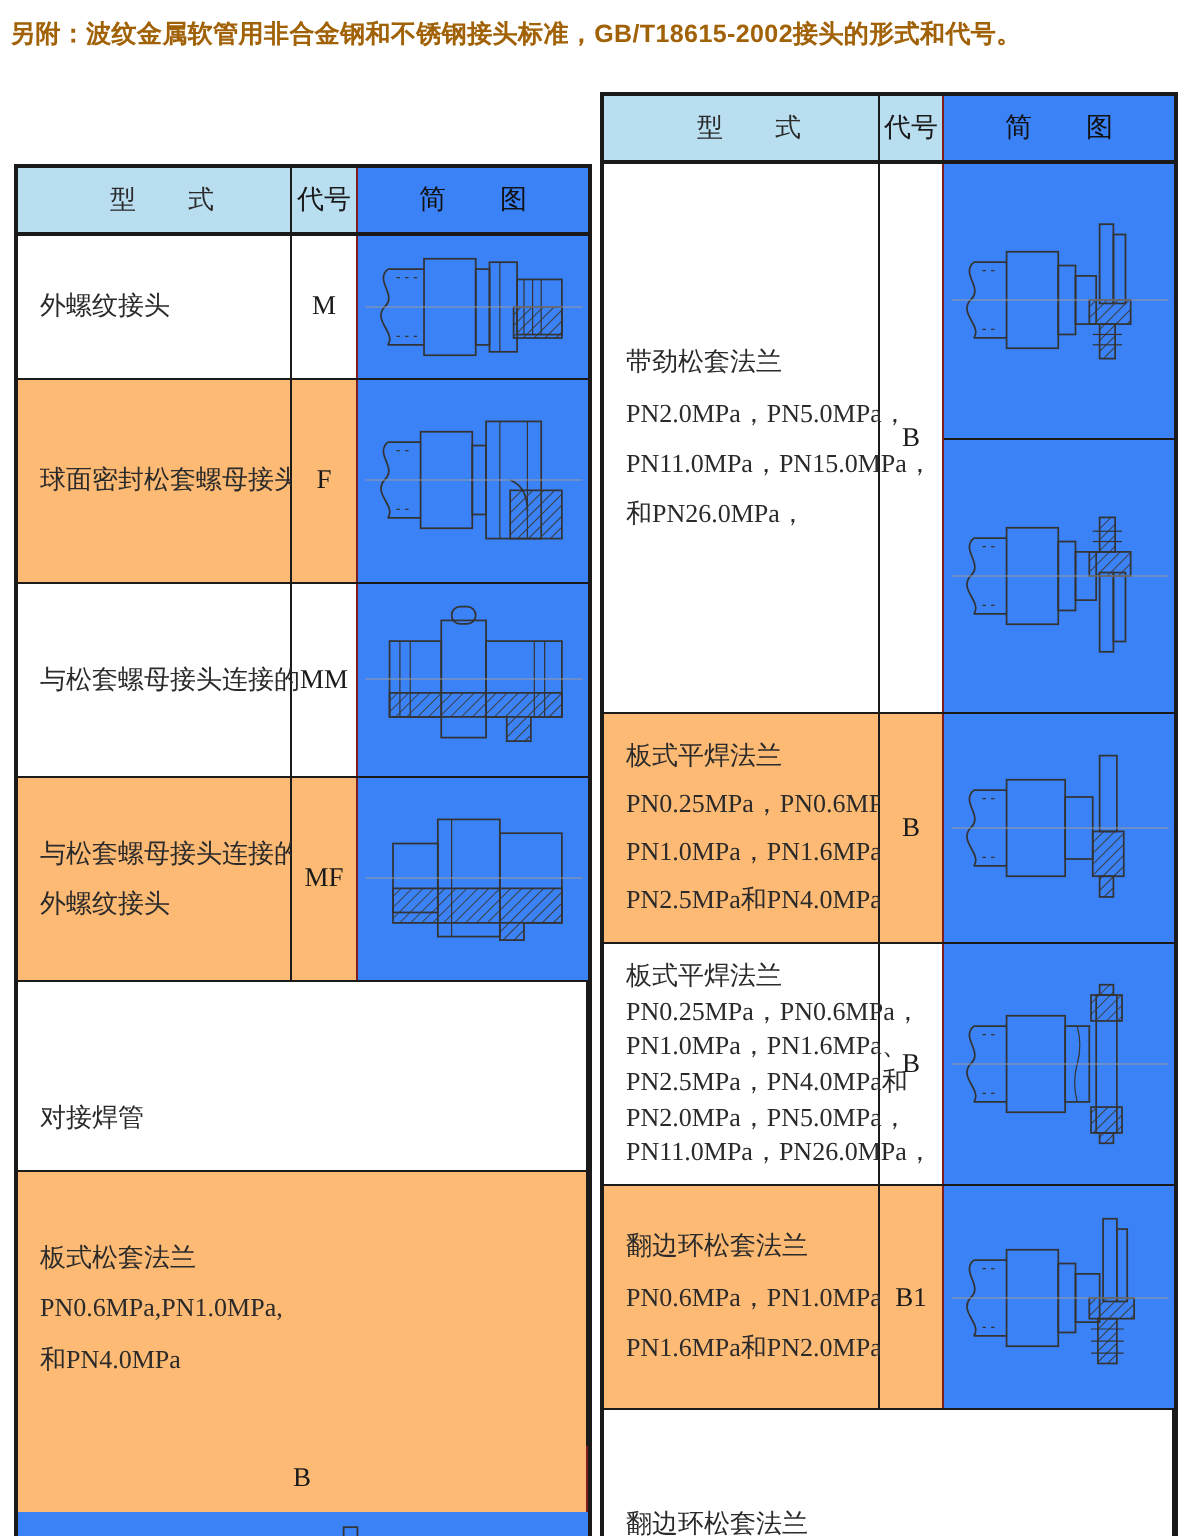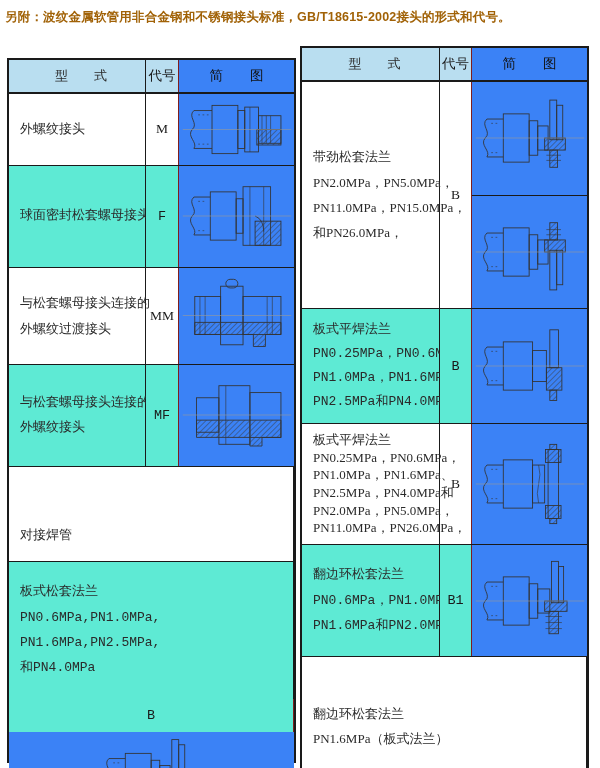--- a/index.html
+++ b/index.html
@@ -26,21 +26,21 @@
   .cell{min-width:0;}
   .type{flex:0 0 137px;border-right:1px solid #1a1a1a;padding:6px 3px 6px 11px;
         display:flex;flex-direction:column;justify-content:center;font-size:13px;color:#2a2a2a;}
   .code{flex:0 0 33px;border-right:1px solid #7f1d1d;display:flex;align-items:center;justify-content:center;
         font-size:13.5px;color:#1a1a1a;}
   .right .type{flex:0 0 138px;}
   .right .code{flex:0 0 32px;}
   .diag{flex:1;display:flex;flex-direction:column;background:#3b82f6;}
   .dsub{flex:1;display:flex;align-items:center;justify-content:center;overflow:hidden;}
   .dsub + .dsub{border-top:1px solid #1a1a1a;}
-  .row.hl .type,.row.hl .code{background:#5eead4;font-family:Liberation Mono, monospace;}
+  .row.hl .type,.row.hl .code{background:#fdba74;}
   .type-line{white-space:nowrap;}
 </style>
 </head>
 <body>
 
 <svg width="0" height="0" style="position:absolute" aria-hidden="true">
   <defs>
     <pattern id="hatch45" width="4.5" height="4.5" patternUnits="userSpaceOnUse" patternTransform="rotate(45)">
       <line x1="0" y1="0" x2="0" y2="4.5" stroke="#3a3a3a" stroke-width="1.1"></line>
     </pattern>
@@ -110,21 +110,20 @@
                   <rect x="86" y="54" width="30" height="28" fill="url(#hatch45)"></rect>
                   <line x1="2" y1="48" x2="128" y2="48" stroke="#999" stroke-width="0.7"></line>
                 </g>
               </svg>
             </div>
           </div>
         </div>
         <div class="row" style="height: 97px;">
           <div class="cell type" style="line-height: 1.95;">
             <div class="type-line">与松套螺母接头连接的</div>
-            <div class="type-line">外螺纹过渡接头</div>
           </div>
           <div class="cell code">MM</div>
           <div class="cell diag">
             <div class="dsub">
               <svg viewBox="0 0 130 96" width="112" height="89" preserveAspectRatio="xMidYMid meet">
                 <g fill="none" stroke="#333" stroke-width="1">
                   <rect x="16" y="26" width="30" height="44"></rect>
                   <line x1="22" y1="26" x2="22" y2="70" stroke-width="0.7"></line>
                   <line x1="28" y1="26" x2="28" y2="70" stroke-width="0.7"></line>
                   <rect x="46" y="14" width="26" height="68"></rect>
@@ -184,21 +183,20 @@
                   <line x1="2" y1="48" x2="128" y2="48" stroke="#999" stroke-width="0.7"></line>
                 </g>
               </svg>
             </div>
           </div>
         </div>
         <div class="row hl" style="height: 199px;">
           <div class="cell type" style="line-height: 1.95;">
             <div class="type-line">板式松套法兰</div>
             <div class="type-line">PN0.6MPa,PN1.0MPa,</div>
-            <div class="type-line">PN1.6MPa,PN2.5MPa,</div>
             <div class="type-line">和PN4.0MPa</div>
           </div>
           <div class="cell code">B</div>
           <div class="cell diag">
             <div class="dsub">
               <svg viewBox="0 0 130 96" width="112" height="91" preserveAspectRatio="xMidYMid meet">
                 <g fill="none" stroke="#333" stroke-width="1">
                   <path d="M15 26 C7 33 21 41 13 48 C6 56 20 63 15 70"></path>
                   <line x1="15" y1="26" x2="34" y2="26"></line>
                   <line x1="15" y1="70" x2="34" y2="70"></line>
@@ -243,21 +241,21 @@
       </div>
   </div>
 
   <div class="half right">
     <div class="hrow">
       <div class="hcell type">型　　式</div>
       <div class="hcell code">代号</div>
       <div class="hcell diag">简　　图</div>
     </div>
     <div id="right-body">
-        <div class="row" style="height: 227px;">
+        <div class="row" style="height: 275px;">
           <div class="cell type" style="line-height: 1.95;">
             <div class="type-line">带劲松套法兰</div>
             <div class="type-line">PN2.0MPa，PN5.0MPa，</div>
             <div class="type-line">PN11.0MPa，PN15.0MPa，</div>
             <div class="type-line">和PN26.0MPa，</div>
           </div>
           <div class="cell code">B</div>
           <div class="cell diag">
             <div class="dsub">
               <svg viewBox="0 0 130 96" width="112" height="92" preserveAspectRatio="xMidYMid meet">

